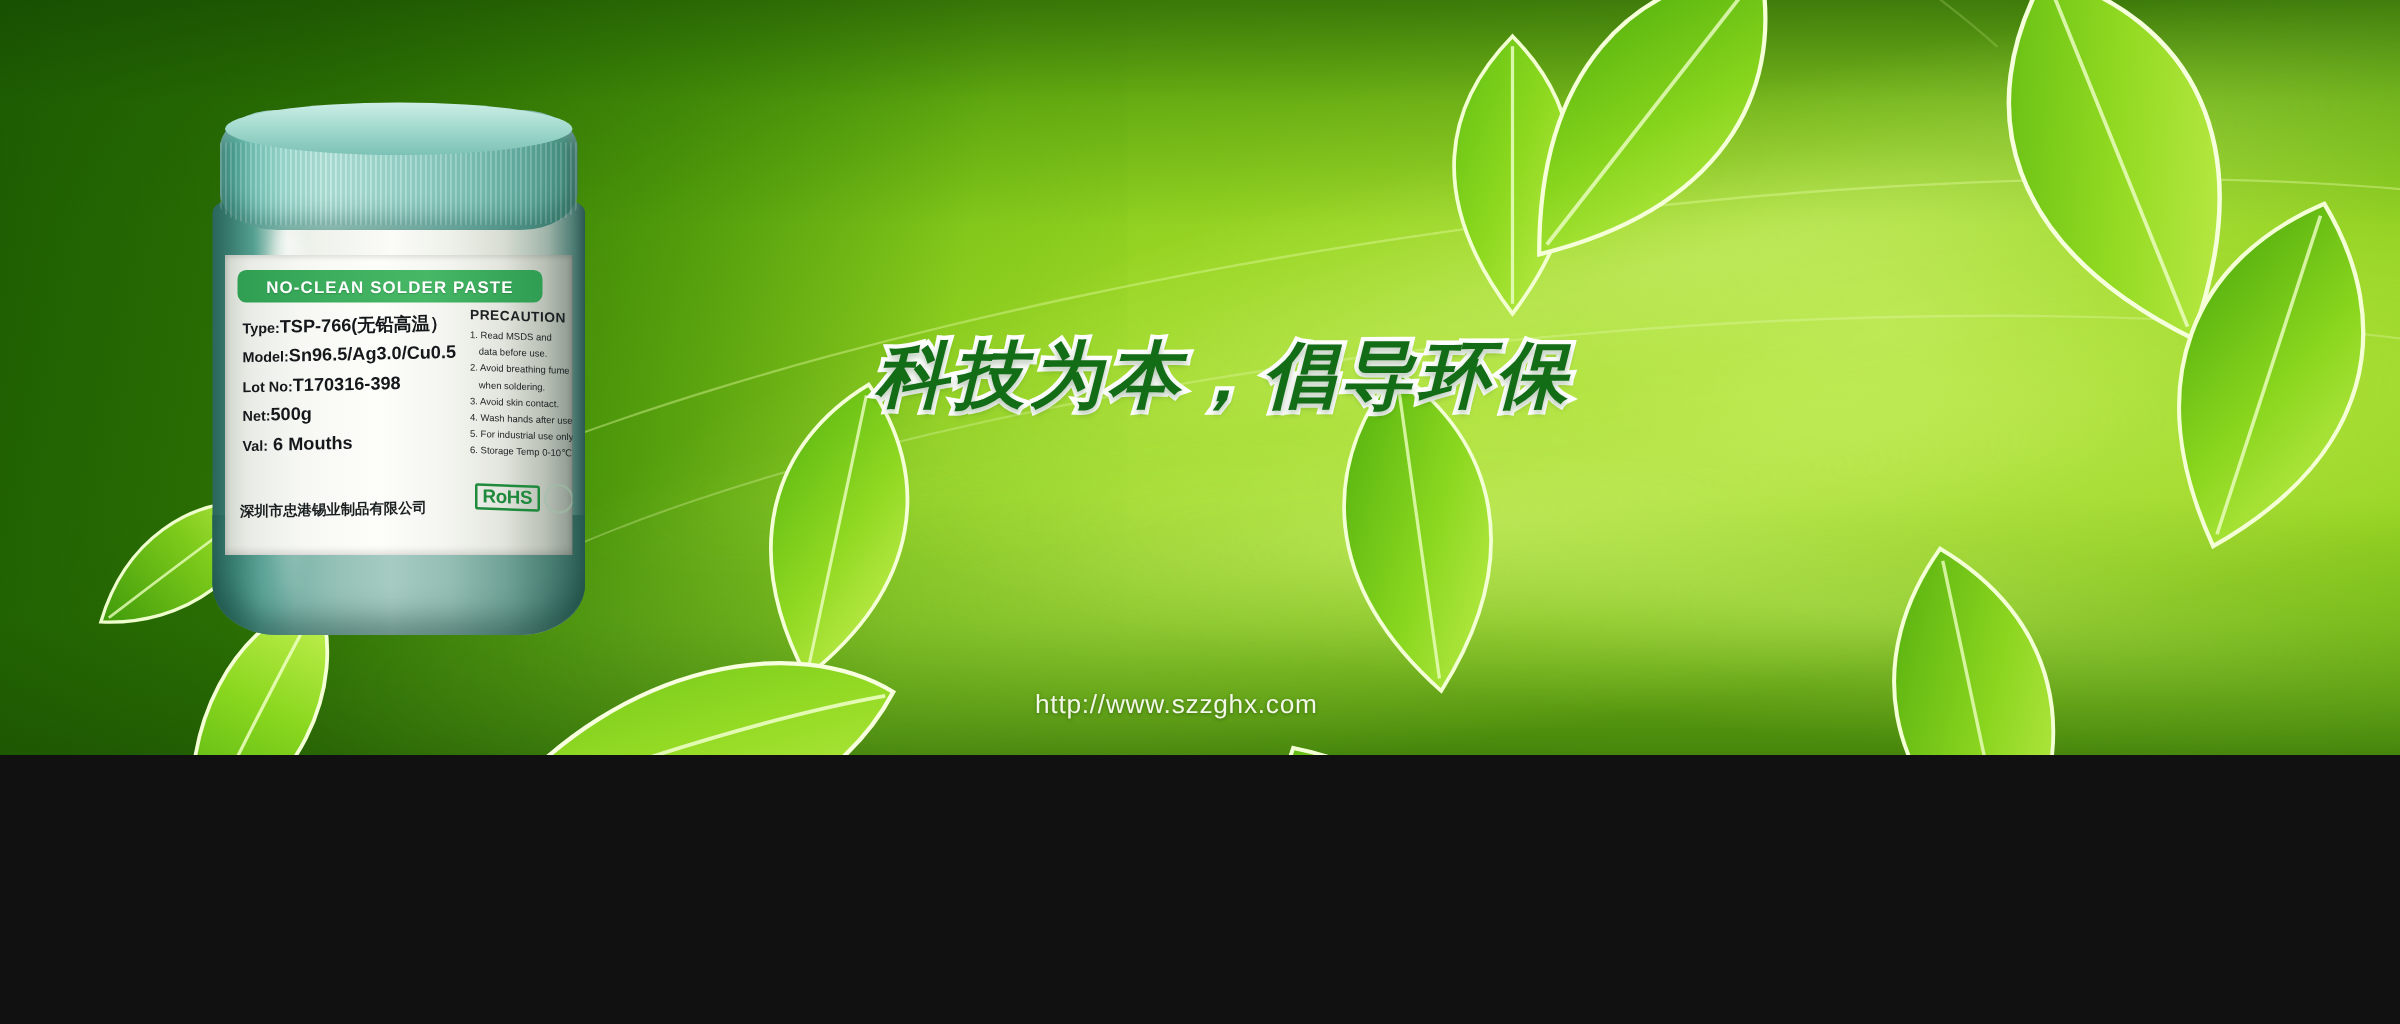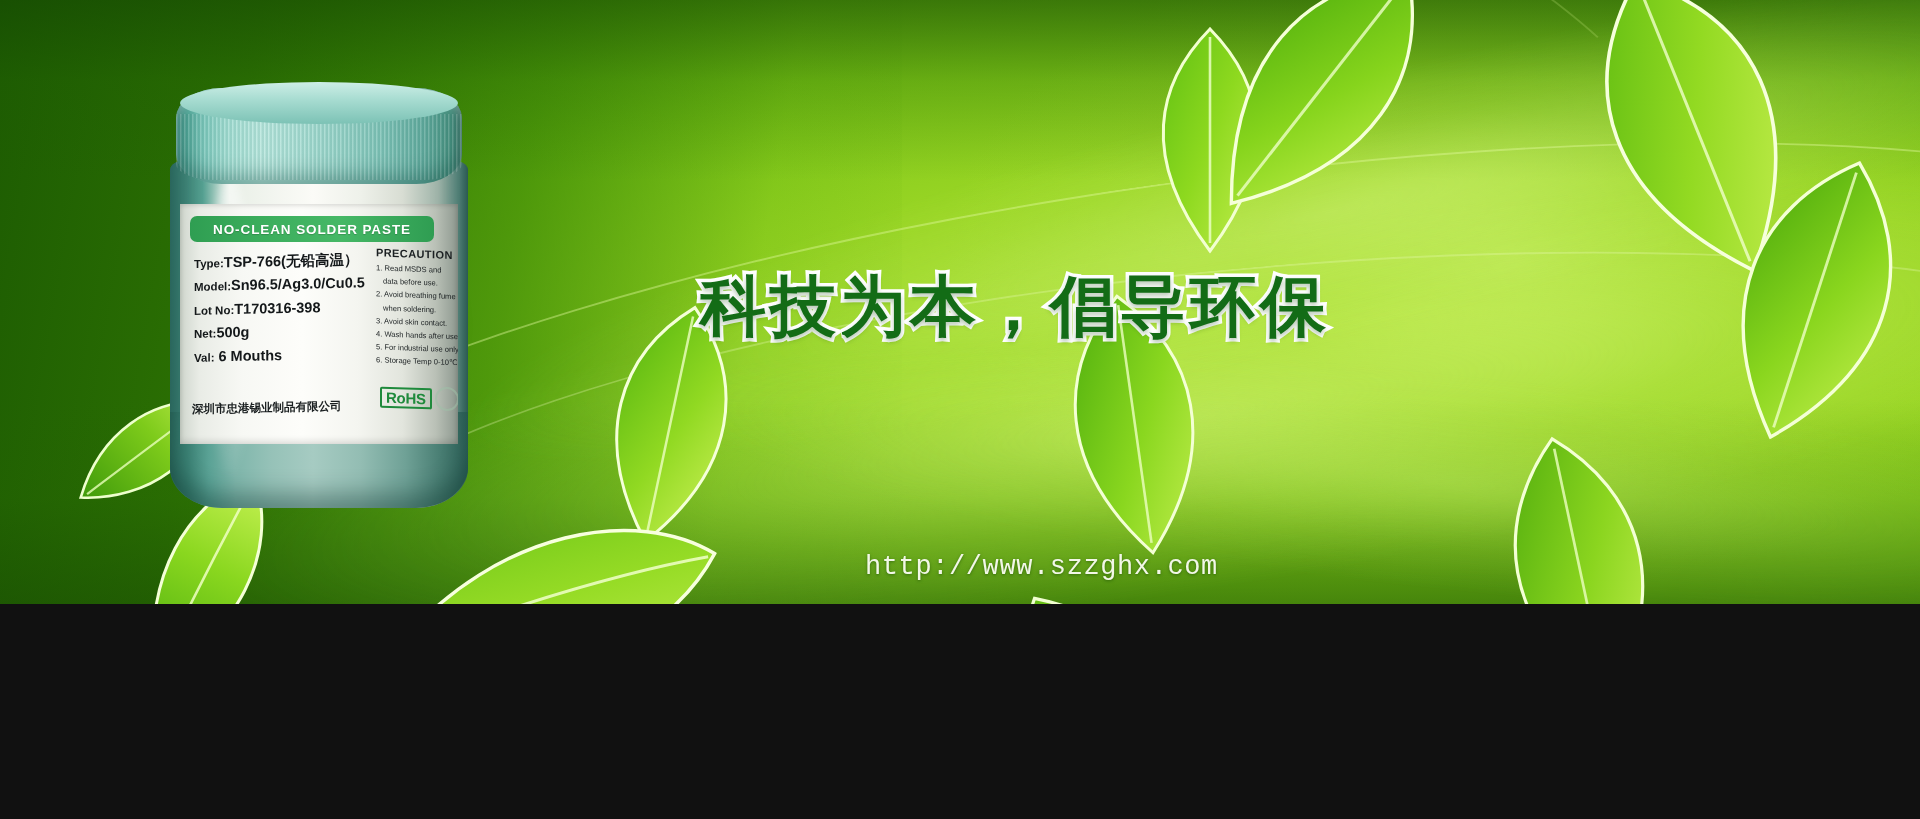--- a/index.html
+++ b/index.html
@@ -192,42 +192,43 @@
     border:2px solid #9fbfa8;opacity:.55;
   }
 
   
   #headline{
     position:absolute;left:700px;top:262px;
     width:900px;
   }
   .h-main{
     font-family:"DejaVu Sans","Liberation Sans",sans-serif;
-    font-size:66px;font-weight:bold;
+    font-size:58px;font-weight:bold;
     letter-spacing:4px;
     color:#136c16;
     white-space:nowrap;
     -webkit-text-stroke:7px #ffffff;
     paint-order:stroke fill;
     text-shadow:0 3px 5px rgba(18,70,6,0.30);
+    font-style:italic;
   }
   .h-sub{
     margin-top:20px;
     margin-left:112px;
     font-family:"DejaVu Sans","Liberation Sans",sans-serif;
     font-size:48px;font-weight:bold;
     letter-spacing:3px;
     color:#ffffff;
     white-space:nowrap;
     text-shadow:0 2px 6px rgba(22,78,8,0.55), 0 0 2px rgba(255,255,255,0.8);
   }
   #url{
-    position:absolute;left:865px;top:552px;
-    font-family:Liberation Mono, monospace;
-    font-size:27px;
+    position:absolute;left:828px;top:552px;
+    font-family:Liberation Sans, sans-serif;
+    font-size:21px;
     color:#f2f7e7;
     letter-spacing:.6px;
     text-shadow:0 1px 3px rgba(20,70,5,0.55);
     white-space:nowrap;
   }
 </style>
 </head>
 <body>
 
 <div id="banner">

